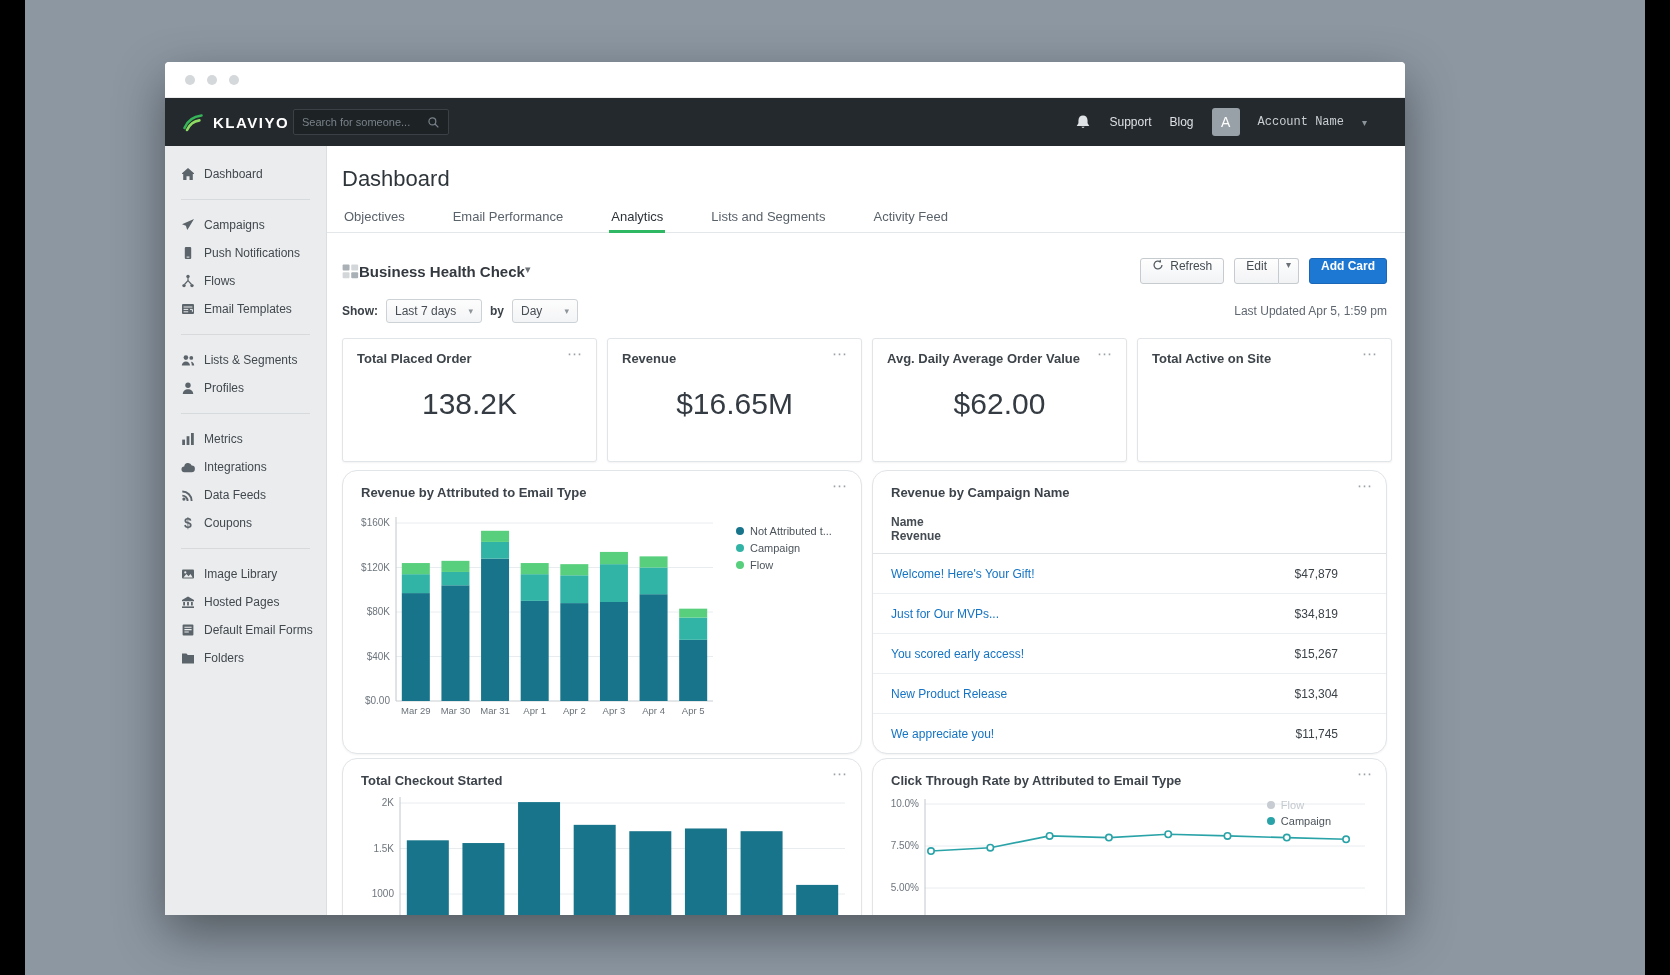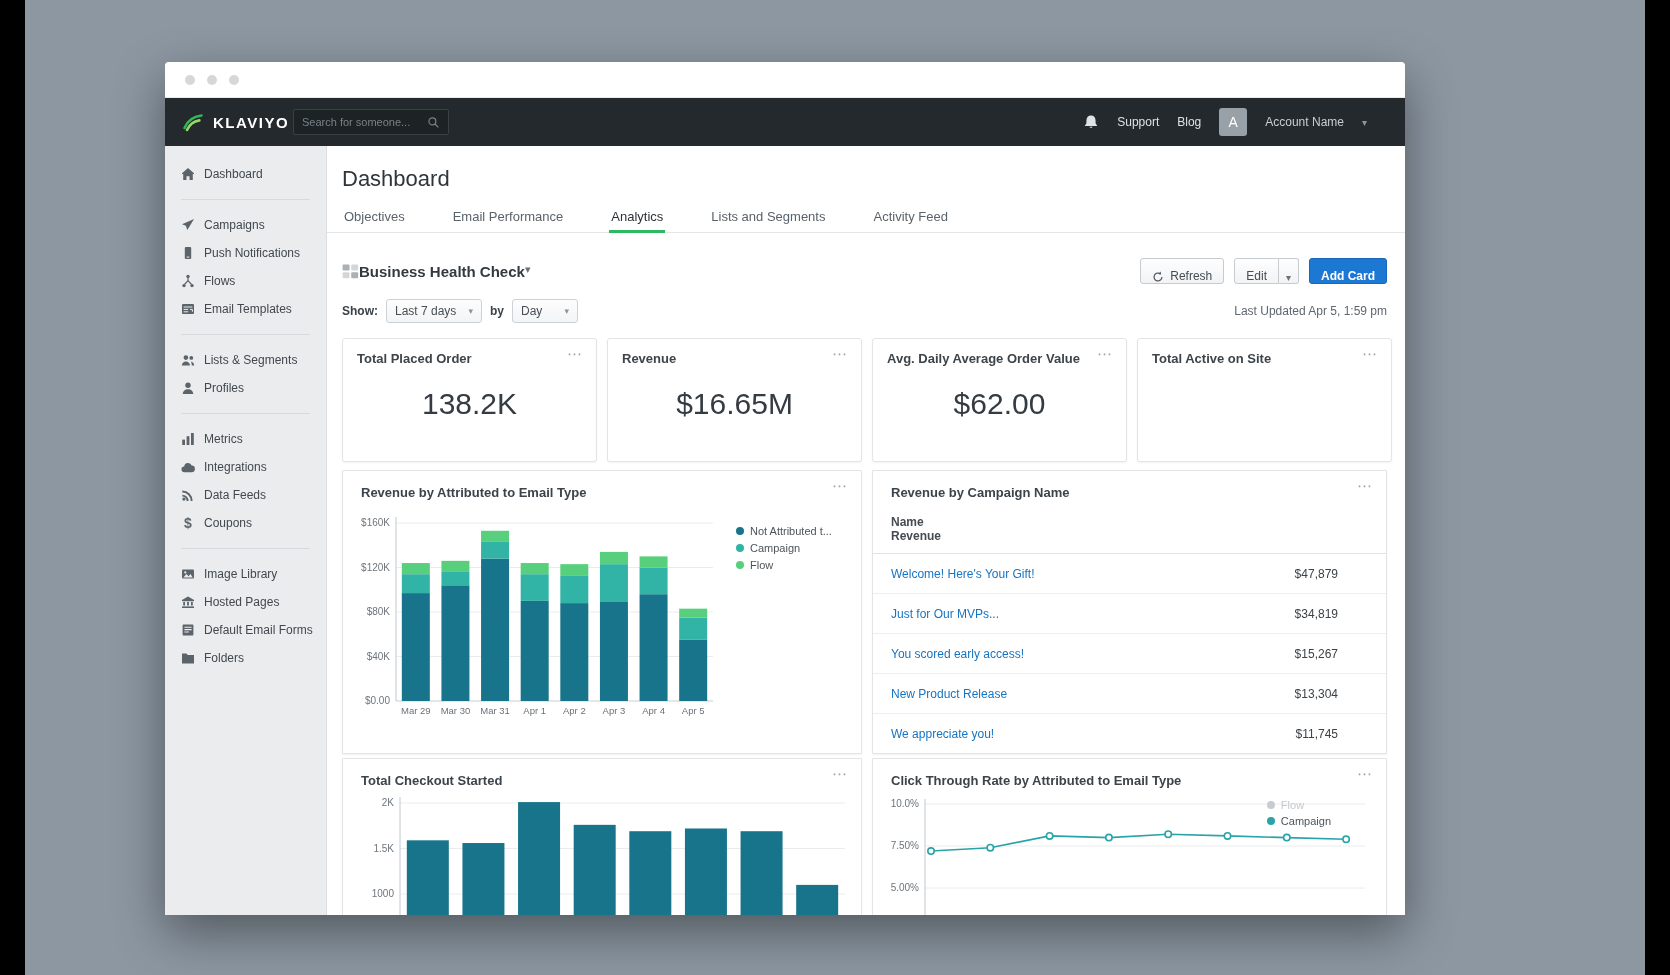--- a/index.html
+++ b/index.html
@@ -25,21 +25,21 @@
                 justify-content:space-between; padding:0 8px; cursor:text; }
   .nav-search-placeholder { color:#79828a; font-size:11px; }
   .nav-search-icon { color:#79828a; display:inline-flex; }
   .nav-search-icon svg { width:13px; height:13px; }
   .nav-right { position:absolute; right:38px; top:0; height:48px; display:flex; align-items:center; gap:18px; }
   .nav-bell { color:#dfe3e6; display:inline-flex; cursor:pointer; }
   .nav-bell svg { width:16px; height:16px; fill:currentColor; }
   .nav-link { color:#dde1e4; font-size:12px; cursor:pointer; }
   .avatar { width:28px; height:28px; background:#99a1a8; border-radius:3px; color:#fff; font-size:14px;
             display:flex; align-items:center; justify-content:center; cursor:pointer; }
-  .account-name { color:#c9ced3; font-size:12px; cursor:pointer; }
+  .account-name { color:#c9ced3; font-size:12px; cursor:pointer;font-family:Liberation Mono, monospace; }
   .caret { color:#8d959c; font-size:10px; }
 
   
   .sidebar { position:absolute; left:0; top:84px; width:162px; bottom:0; background:#ebeced;
              border-right:1px solid #dcdfe1; padding-top:14px; }
   .side-item { height:28px; display:flex; align-items:center; gap:9px; padding:0 16px; font-size:12px;
                color:#41484e; cursor:pointer; white-space:nowrap; }
   .side-icon { width:14px; height:14px; color:#5c646b; display:inline-flex; flex:0 0 14px; }
   .side-icon svg { width:14px; height:14px; fill:currentColor; }
   .side-divider { height:1px; background:#d7dadd; margin:11px 16px; }
@@ -53,21 +53,21 @@
   .tab.active { color:#2b3238; border-bottom:3px solid var(--accent-green,#2eb863); }
 
   .toolbar { position:absolute; left:15px; right:18px; top:112px; height:26px; display:flex; align-items:center; }
   .board-switcher { display:flex; align-items:flex-start; cursor:pointer; }
   .board-icon { color:#a9b0b6; display:inline-flex; }
   .board-icon svg { width:17px; height:17px; fill:currentColor; }
   .board-name { font-size:15px; font-weight:bold; color:#33393f; }
   .board-caret { color:#6a7177; font-size:11px; }
   .toolbar-spacer { flex:1; }
   .btn { height:26px; border:1px solid #c6cbd0; border-radius:3px; background:linear-gradient(#fefefe,#f2f3f5);
-         font-size:12px; color:#454c52; display:inline-flex; align-items:flex-end; gap:6px; padding:0 11px;
+         font-size:12px; color:#454c52; display:inline-flex; align-items:flex-start; gap:6px; padding:0 11px;
          cursor:pointer; font-family:inherit; }
   .btn-icon { display:inline-flex; color:#565d63; }
   .btn-icon svg { width:12px; height:12px; fill:currentColor; }
   .btn-group { display:inline-flex; margin-left:10px; }
   .btn-group .btn:first-child { border-radius:3px 0 0 3px; }
   .btn-caret { border-radius:0 3px 3px 0; border-left:none; padding:0 7px; color:#6a7177; font-size:10px; }
   .btn-primary { margin-left:10px; background:var(--primary-blue,#1d78d4); border-color:#1a67b8; color:#fff; font-weight:bold; }
 
   .showbar { position:absolute; left:15px; right:18px; top:153px; height:24px; display:flex; align-items:center; gap:8px; }
   .show-label { font-size:12px; font-weight:bold; color:#3a4147; }
@@ -83,21 +83,21 @@
   
   .metric-row { position:absolute; left:15px; top:192px; display:flex; gap:10px; }
   .metric-card { width:255px; height:124px; background:#fff; border:1px solid #e1e5e8; border-radius:3px;
                  box-shadow:0 1px 2px rgba(0,0,0,.05); position:relative; }
   .card-title { position:absolute; left:14px; top:12px; font-size:13px; font-weight:bold; color:#3d444a; }
   .card-menu { position:absolute; right:12px; top:6px; color:#9aa1a8; font-size:15px; letter-spacing:2px; cursor:pointer; }
   .metric-value { position:absolute; left:0; right:0; top:48px; text-align:center; font-size:30px; color:#343b42; }
 
   .chart-row  { position:absolute; left:15px; top:324px; display:flex; gap:10px; }
   .chart-row2 { position:absolute; left:15px; top:612px; display:flex; gap:10px; }
-  .chart-card { background:#fff; border:1px solid #e1e5e8; border-radius:1px; box-shadow:0 1px 2px rgba(0,0,0,.05);
+  .chart-card { background:#fff; border:1px solid #e1e5e8; border-radius:15px; box-shadow:0 1px 2px rgba(0,0,0,.05);
                 position:relative; height:284px; }
   .chart-title { position:absolute; left:18px; top:14px; font-size:13px; font-weight:bold; color:#3c434a; }
   .card-w1 { width:520px; } .card-w2 { width:515px; }
   svg.chart { position:absolute; left:12px; top:30px; }
   svg text { font-family:"Liberation Sans", sans-serif; }
 
   .legend-main { position:absolute; left:393px; top:54px; display:flex; flex-direction:column; gap:5px; }
   .legend-ctr  { position:absolute; right:55px; top:40px; display:flex; flex-direction:column; gap:4px; }
   .legend-item { display:flex; align-items:center; gap:6px; font-size:11px; color:#4c545b; cursor:pointer; }
   .legend-item.disabled { color:#c3c9ce; }

